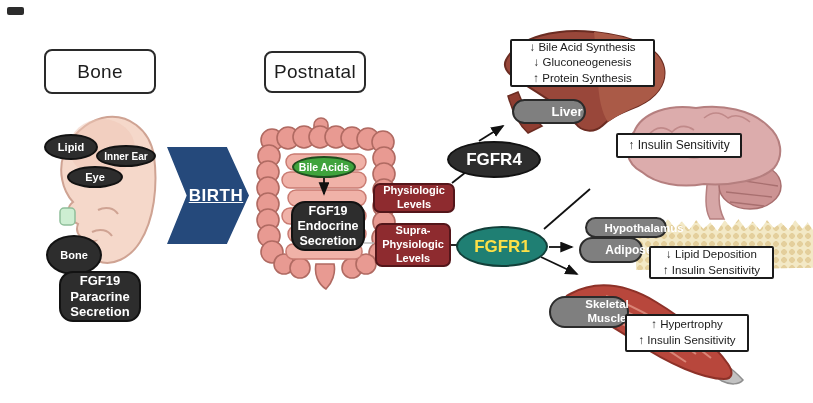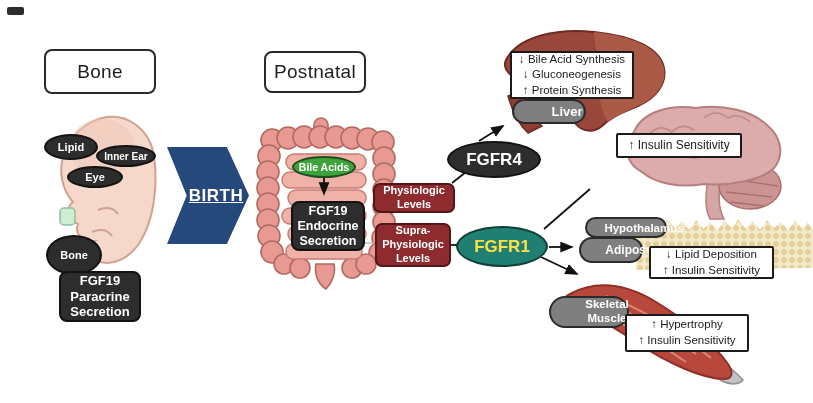--- a/index.html
+++ b/index.html
@@ -10,21 +10,21 @@
   .abs{position:absolute;}
   .illus{z-index:1;}
   #connectors{position:absolute;left:0;top:0;z-index:2;}
   .node{z-index:3;display:flex;align-items:center;justify-content:center;
         text-align:center;box-sizing:border-box;}
   .pre{white-space:pre-line;}
   .stage-box{background:#fff;border:2px solid #2a2a2a;border-radius:8px;
              color:#1d1d1d;font-size:19px;font-weight:500;letter-spacing:.3px;}
   .dark-node{background:var(--node-dark);border:2px solid #121212;color:#fff;font-weight:700;}
   .oval{border-radius:50%;}
-  .round{border-radius:8px;}
+  .round{border-radius:14px;}
   .red-node{background:var(--node-red);border:2px solid #54161a;border-radius:7px;
             color:#fff;font-weight:700;font-size:11px;line-height:1.25;}
   .gray-pill{background:var(--node-gray);border:2px solid #2b2b2b;color:#fff;font-weight:700;padding-left:36px;}
   .fx-box{background:#fff;border:2px solid #1b1b1b;border-radius:2px;color:#1b1b1b;
           font-size:11.5px;font-weight:500;line-height:1.35;}
   .teal-node{background:var(--node-teal);border:2.5px solid #123f39;color:#fde047;font-weight:700;}
   .green-node{background:var(--node-green);border:2px solid #1f4d1f;color:#fff;font-weight:700;}
   .birth{background:var(--birth-blue);color:#fff;font-weight:700;font-size:17px;
          clip-path:polygon(0 0,73% 0,100% 50%,73% 100%,0 100%,24% 50%);
          padding-left:16px;letter-spacing:.5px;text-decoration:underline;}
@@ -212,21 +212,21 @@
 
   <div class="abs node gray-pill" style="left:579px;top:237px;width:64px;height:26px;border-radius:13px;font-size:12px;">
     <span>Adipose</span>
   </div>
 
   <div class="abs node gray-pill pre" style="left:549px;top:296px;width:80px;height:32px;border-radius:16px;font-size:11.5px;line-height:1.2;">
     <span class="pre">Skeletal
 Muscle</span>
   </div>
 
-  <div class="abs node fx-box pre" style="left:510px;top:51px;width:124px;height:48px;">
+  <div class="abs node fx-box pre" style="left:510px;top:39px;width:145px;height:48px;">
     <span class="pre">↓ Bile Acid Synthesis
 ↓ Gluconeogenesis
 ↑ Protein Synthesis</span>
   </div>
 
   <div class="abs node fx-box pre" style="left:616px;top:133px;width:126px;height:25px;font-size:12px;">
     <span class="pre">↑ Insulin Sensitivity</span>
   </div>
 
   <div class="abs node fx-box pre" style="left:649px;top:246px;width:125px;height:33px;">

